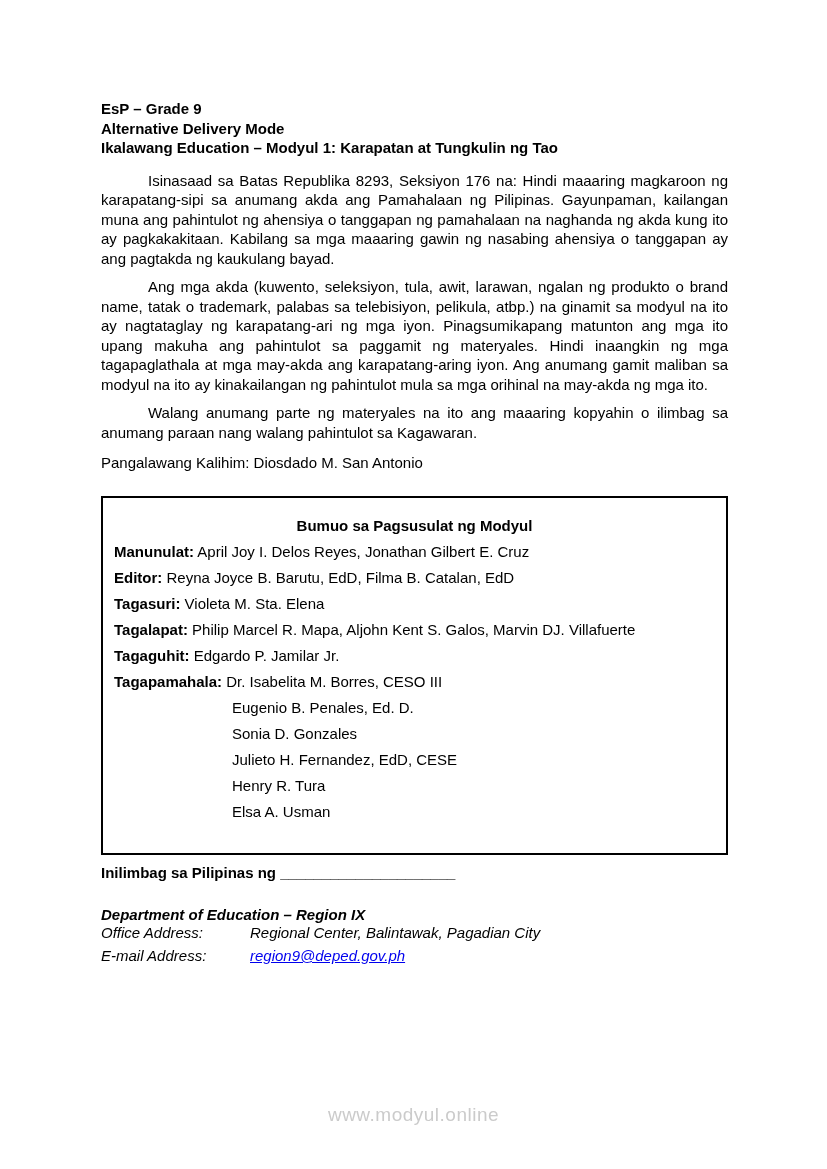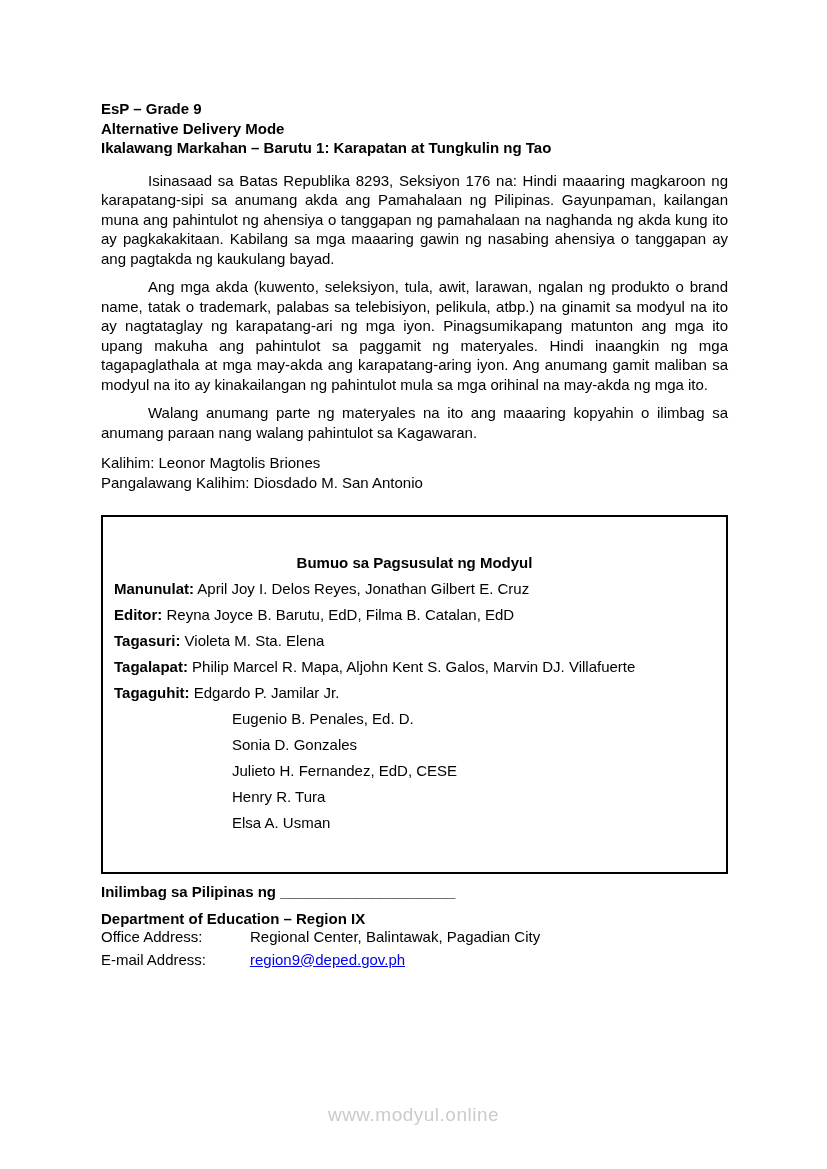--- a/index.html
+++ b/index.html
@@ -30,33 +30,33 @@
     line-height: 19.5px;
     margin-bottom: 9px;
   }
   .para:last-child { margin-bottom: 0; }
   .publisher { margin-top: 11px; line-height: 19.5px; }
   .credits-box {
     margin-top: 23px;
     width: 627px;
     height: 359px;
     border: 2px solid #000000;
-    padding: 37px 11px 0 11px;
+    padding: 19px 11px 0 11px;
   }
   .credits-title {
     text-align: center;
     font-weight: bold;
     line-height: 17px;
     margin-bottom: 9px;
   }
   .credits-row { line-height: 17px; margin-bottom: 9px; white-space: nowrap; }
   .credits-row .lbl { font-weight: bold; }
   .credits-cont { line-height: 17px; margin-bottom: 9px; padding-left: 118px; white-space: nowrap; }
   .printing { margin-top: 8px; font-weight: bold; line-height: 19.5px; white-space: nowrap; }
-  .contact { margin-top: 8px; }
+  .contact { margin-top: 24px; font-style: italic; }
   .contact-dept { font-weight: bold; line-height: 18px; }
   .contact-row { line-height: 18px; white-space: nowrap; }
   .contact-row.email-row { margin-top: 5px; }
   .contact-row .c-label { display: inline-block; width: 149px; }
   .email-link { color: #0000EE; text-decoration: underline; cursor: pointer; }
   .watermark {
     position: absolute;
     top: 1104px;
     left: 0;
     width: 827px;
@@ -68,31 +68,30 @@
 </style>
 </head>
 <body>
 
 <div class="page">
   <div class="content">
 
     <div class="doc-header">
       <div>EsP – Grade 9</div>
       <div>Alternative Delivery Mode</div>
-      <div>Ikalawang Markahan – Barutu 1: Karapatan at Tungkulin ng Tao</div>
+      <div>Ikalawang Education – Modyul 1: Karapatan at Tungkulin ng Tao</div>
     </div>
 
     <div class="paragraphs">
       <p class="para">Isinasaad sa Batas Republika 8293, Seksiyon 176 na: Hindi maaaring magkaroon ng karapatang-sipi sa anumang akda ang Pamahalaan ng Pilipinas. Gayunpaman, kailangan muna ang pahintulot ng ahensiya o tanggapan ng pamahalaan na naghanda ng akda kung ito ay pagkakakitaan. Kabilang sa mga maaaring gawin ng nasabing ahensiya o tanggapan ay ang pagtakda ng kaukulang bayad.</p>
       <p class="para">Ang mga akda (kuwento, seleksiyon, tula, awit, larawan, ngalan ng produkto o brand name, tatak o trademark, palabas sa telebisiyon, pelikula, atbp.) na ginamit sa modyul na ito ay nagtataglay ng karapatang-ari ng mga iyon. Pinagsumikapang matunton ang mga ito upang makuha ang pahintulot sa paggamit ng materyales. Hindi inaangkin ng mga tagapaglathala at mga may-akda ang karapatang-aring iyon. Ang anumang gamit maliban sa modyul na ito ay kinakailangan ng pahintulot mula sa mga orihinal na may-akda ng mga ito.</p>
       <p class="para">Walang anumang parte ng materyales na ito ang maaaring kopyahin o ilimbag sa anumang paraan nang walang pahintulot sa Kagawaran.</p>
     </div>
 
     <div class="publisher">
-      <div>Kalihim: Leonor Magtolis Briones</div>
       <div>Pangalawang Kalihim: Diosdado M. San Antonio</div>
     </div>
 
     <div class="credits-box">
       <div class="credits-title">Bumuo sa Pagsusulat ng Modyul</div>
 
       <div class="credits-row">
         <span class="lbl">Manunulat:</span>
         <span>April Joy I. Delos Reyes, Jonathan Gilbert E. Cruz</span>
       </div>
@@ -104,20 +103,24 @@
         <span class="lbl">Tagasuri:</span>
         <span>Violeta M. Sta. Elena</span>
       </div>
       <div class="credits-row">
         <span class="lbl">Tagalapat:</span>
         <span>Philip Marcel R. Mapa, Aljohn Kent S. Galos, Marvin DJ. Villafuerte</span>
       </div>
       <div class="credits-row">
         <span class="lbl">Tagaguhit:</span>
         <span>Edgardo P. Jamilar Jr.</span>
+      </div>
+      <div class="credits-row">
+        <span class="lbl">Tagapamahala:</span>
+        <span>Dr. Isabelita M. Borres, CESO III</span>
       </div>
 
       <div class="credits-cont">Eugenio B. Penales, Ed. D.</div>
       <div class="credits-cont">Sonia D. Gonzales</div>
       <div class="credits-cont">Julieto H. Fernandez, EdD, CESE</div>
       <div class="credits-cont">Henry R. Tura</div>
       <div class="credits-cont">Elsa A. Usman</div>
     </div>
 
     <div class="printing">

